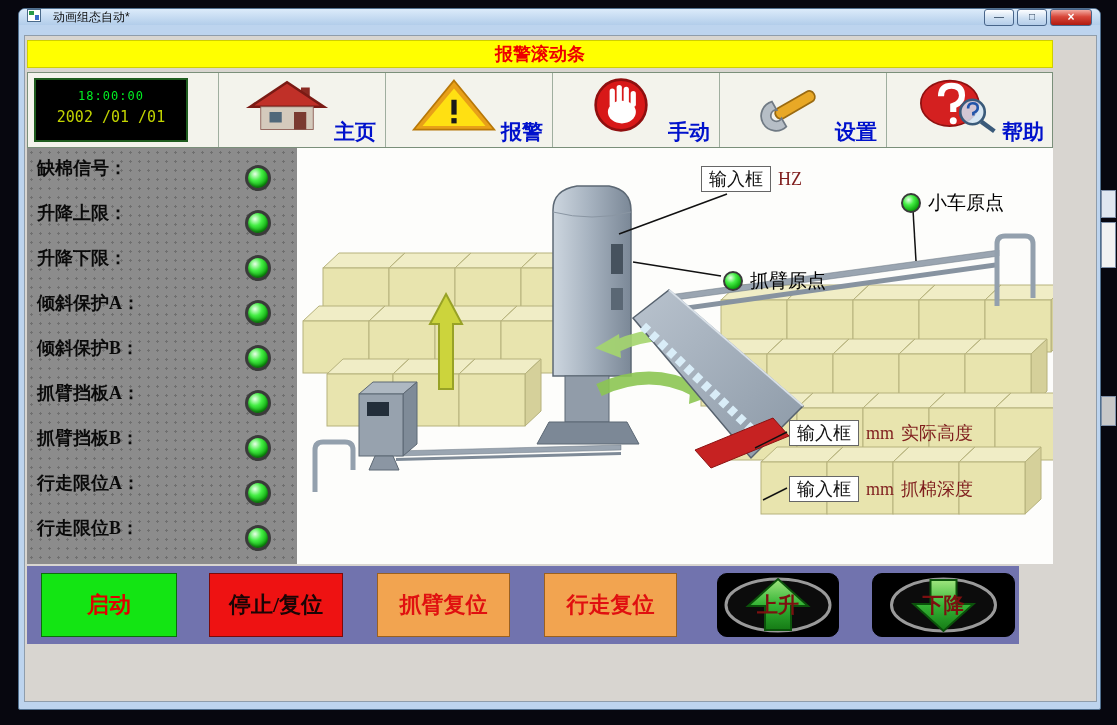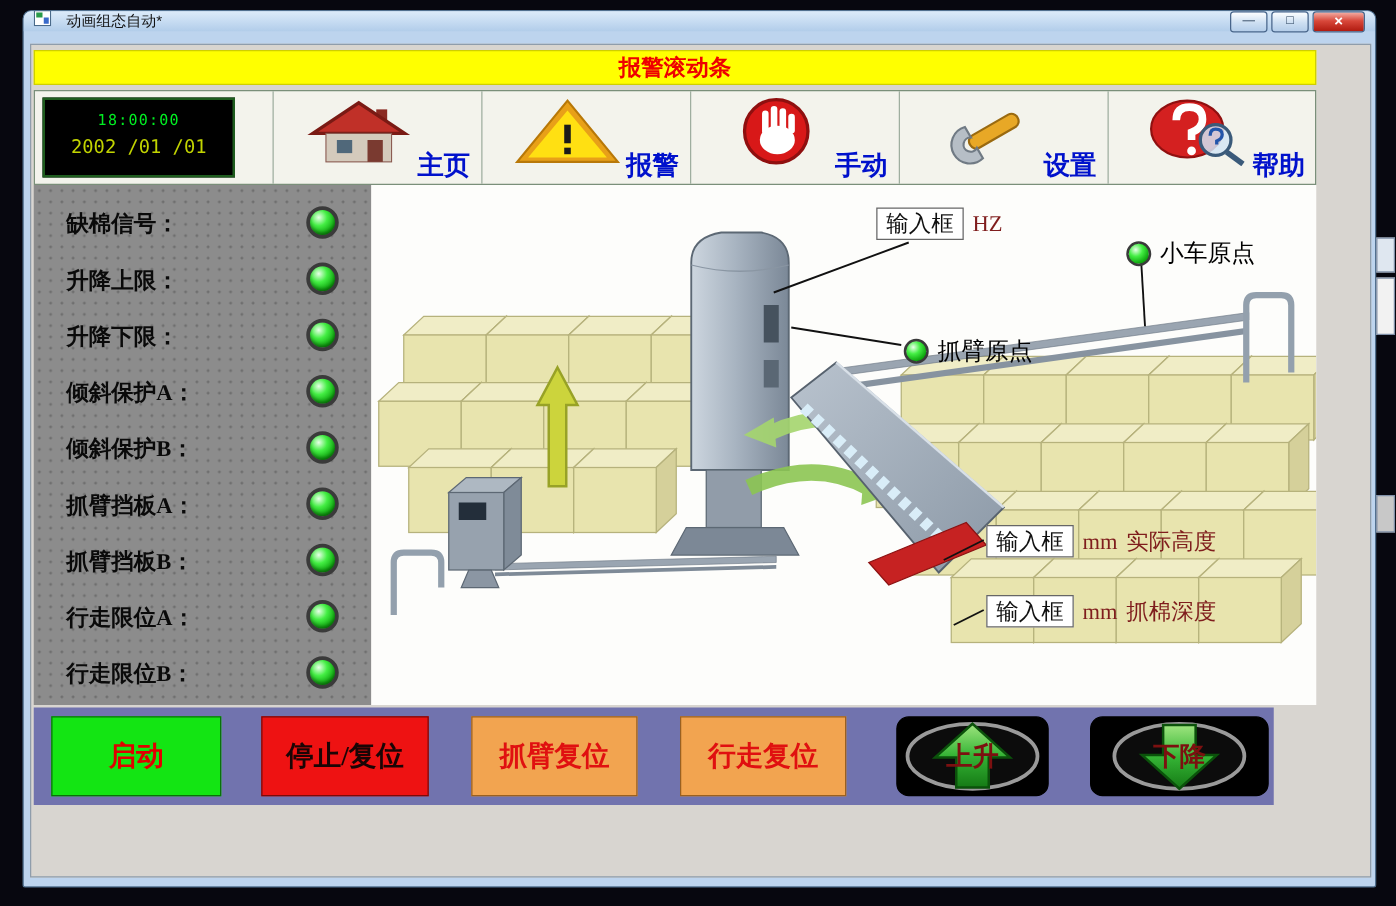--- a/index.html
+++ b/index.html
@@ -66,21 +66,21 @@
     font-size:21px; font-weight:bold; color:#0011cc;
   }
 
   
   .status-panel {
     position:absolute; left:2px; top:112px; width:270px; height:416px;
     background-color:#8c8c8c;
     background-image:radial-gradient(#6f6f6f 1px, transparent 1.3px);
     background-size:9px 9px; padding-top:8px;
   }
-  .status-row { position:relative; height:45px; display:flex; align-items:center; padding-left:26px; }
+  .status-row { position:relative; height:45px; display:flex; align-items:flex-start; padding-left:10px; }
   .status-label { font-size:18px; font-weight:bold; color:#0a0a0a; }
   .led {
     position:absolute; left:218px; top:9px; width:26px; height:26px; border-radius:50%;
     border:3px solid #3a3a3a;
     background:radial-gradient(circle at 35% 30%, #e8ffe8, #44ee44 35%, #11aa11 70%, #056605 100%);
     box-shadow:inset 0 -2px 3px rgba(0,0,0,.35);
   }
   .led-sm {
     width:20px; height:20px; border-radius:50%; border:2px solid #3a3a3a; flex:0 0 20px;
     background:radial-gradient(circle at 35% 30%, #e8ffe8, #44ee44 35%, #11aa11 70%, #056605 100%);

